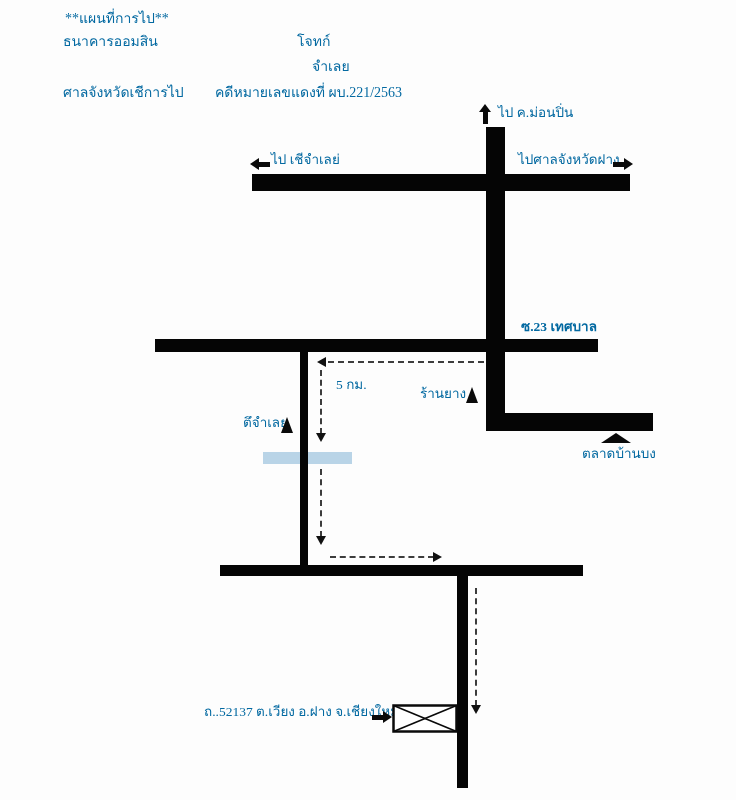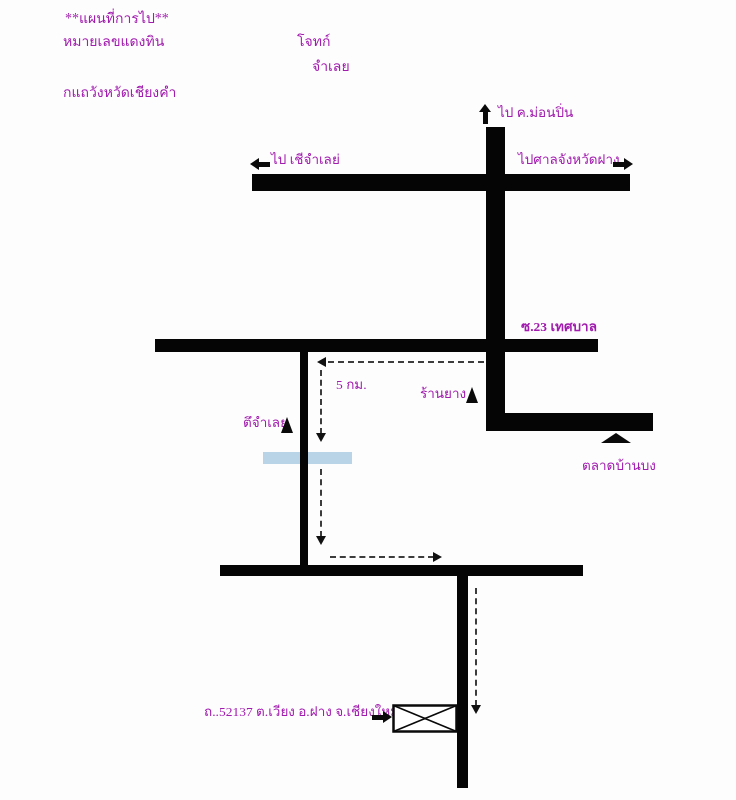--- a/index.html
+++ b/index.html
@@ -1,21 +1,21 @@
 <!DOCTYPE html>
 <html><head>
 <meta charset="utf-8">
 <style>
   * { margin:0; padding:0; box-sizing:border-box; }
   body { background:#e8e8e8; font-family:"Liberation Serif","DejaVu Serif",serif; }
   .page {
     position:relative; width:736px; height:800px; margin:0 auto;
     background:#fdfdfd; overflow:hidden; color:#1f1f1f;
   }
-  .txt { position:absolute; white-space:nowrap; font-size:13.5px; color:#a21caf; line-height:1.25; }
+  .txt { position:absolute; white-space:nowrap; font-size:13.5px; color:#0369a1; line-height:1.25; }
   .hdr { font-size:14px; }
   .road { position:absolute; background:#050505; z-index:2; }
   .hl-rect { position:absolute; background:#b9d4e7; z-index:1; }
   
   .dash-h { position:absolute; border-top:2px dashed #3c3c3c; height:0; z-index:3; }
   .dash-v { position:absolute; border-left:2px dashed #3c3c3c; width:0; z-index:3; }
   .ah { position:absolute; width:0; height:0; z-index:3; }
   .ah-down  { border-left:5px solid transparent; border-right:5px solid transparent; border-top:9px solid #111; }
   .ah-left  { border-top:5px solid transparent; border-bottom:5px solid transparent; border-right:9px solid #111; }
   .ah-right { border-top:5px solid transparent; border-bottom:5px solid transparent; border-left:9px solid #111; }
@@ -31,24 +31,25 @@
   .tri-tall { position:absolute; width:0; height:0; border-left:6px solid transparent; border-right:6px solid transparent; border-bottom:16px solid #0a0a0a; z-index:3; }
   .tri-wide { position:absolute; width:0; height:0; border-left:15px solid transparent; border-right:15px solid transparent; border-bottom:10px solid #0a0a0a; z-index:3; }
   .xbox { position:absolute; z-index:4; }
 </style>
 </head>
 <body>
 
 <div class="page">
 
   <div class="txt hdr" style="left:65px; top:10px;">**แผนที่การไป**</div>
-  <div class="txt hdr" style="left:63px; top:33px;">หมายเลขแดงทิน</div>
+  <div class="txt hdr" style="left:63px; top:33px;">ธนาคารออมสิน</div>
   <div class="txt hdr" style="left:297px; top:33px;">โจทก์</div>
   <div class="txt hdr" style="left:312px; top:58px;">จำเลย</div>
-  <div class="txt hdr" style="left:63px; top:84px;">กแถวังหวัดเชียงคำ</div>
+  <div class="txt hdr" style="left:63px; top:84px;">ศาลจังหวัดเชีการไป</div>
+  <div class="txt hdr" style="left:215px; top:84px;">คดีหมายเลขแดงที่ ผบ.221/2563</div>
 
   <div class="road" style="left:486px; top:127px; width:19px; height:304px;"></div>
   <div class="road" style="left:252px; top:174px; width:378px; height:17px;"></div>
   <div class="road" style="left:155px; top:339px; width:443px; height:13px;"></div>
   <div class="road" style="left:486px; top:413px; width:167px; height:18px;"></div>
   <div class="road" style="left:300px; top:350px; width:8px;  height:215px;"></div>
   <div class="road" style="left:220px; top:565px; width:363px; height:11px;"></div>
   <div class="road" style="left:457px; top:576px; width:11px; height:212px;"></div>
 
   <div class="hl-rect" style="left:263px; top:452px; width:89px; height:12px;"></div>
@@ -91,16 +92,16 @@
     <line x1="64.5" y1="1.5" x2="1.5" y2="27.5" stroke="#0a0a0a" stroke-width="1.6"></line>
   </svg>
 
   <div class="txt" style="left:498px; top:105px;">ไป ค.ม่อนปิ่น</div>
   <div class="txt" style="left:271px; top:152px;">ไป เชีจำเลย่</div>
   <div class="txt" style="left:518px; top:152px;">ไปศาลจังหวัดฝาง</div>
   <div class="txt" style="left:521px; top:319px;font-weight:bold;">ซ.23 เทศบาล</div>
   <div class="txt" style="left:336px; top:377px;">5 กม.</div>
   <div class="txt" style="left:420px; top:386px;">ร้านยาง</div>
   <div class="txt" style="left:243px; top:415px;">ตึจำเลย</div>
-  <div class="txt" style="left:582px; top:458px;">ตลาดบ้านบง</div>
+  <div class="txt" style="left:582px; top:446px;">ตลาดบ้านบง</div>
   <div class="txt" style="left:204px; top:704px;">ถ..52137 ต.เวียง อ.ฝาง จ.เชียงใหม่</div>
 
 </div>
 
 </body></html>

